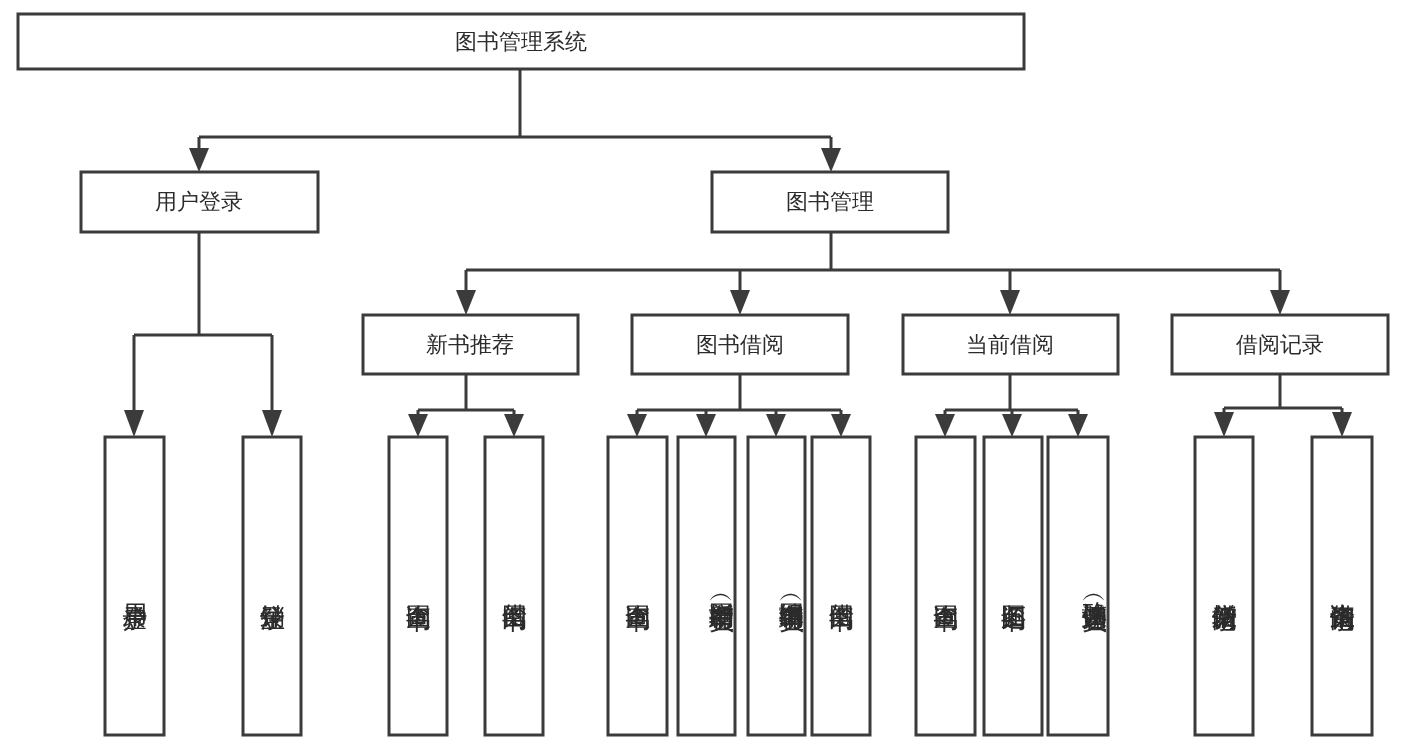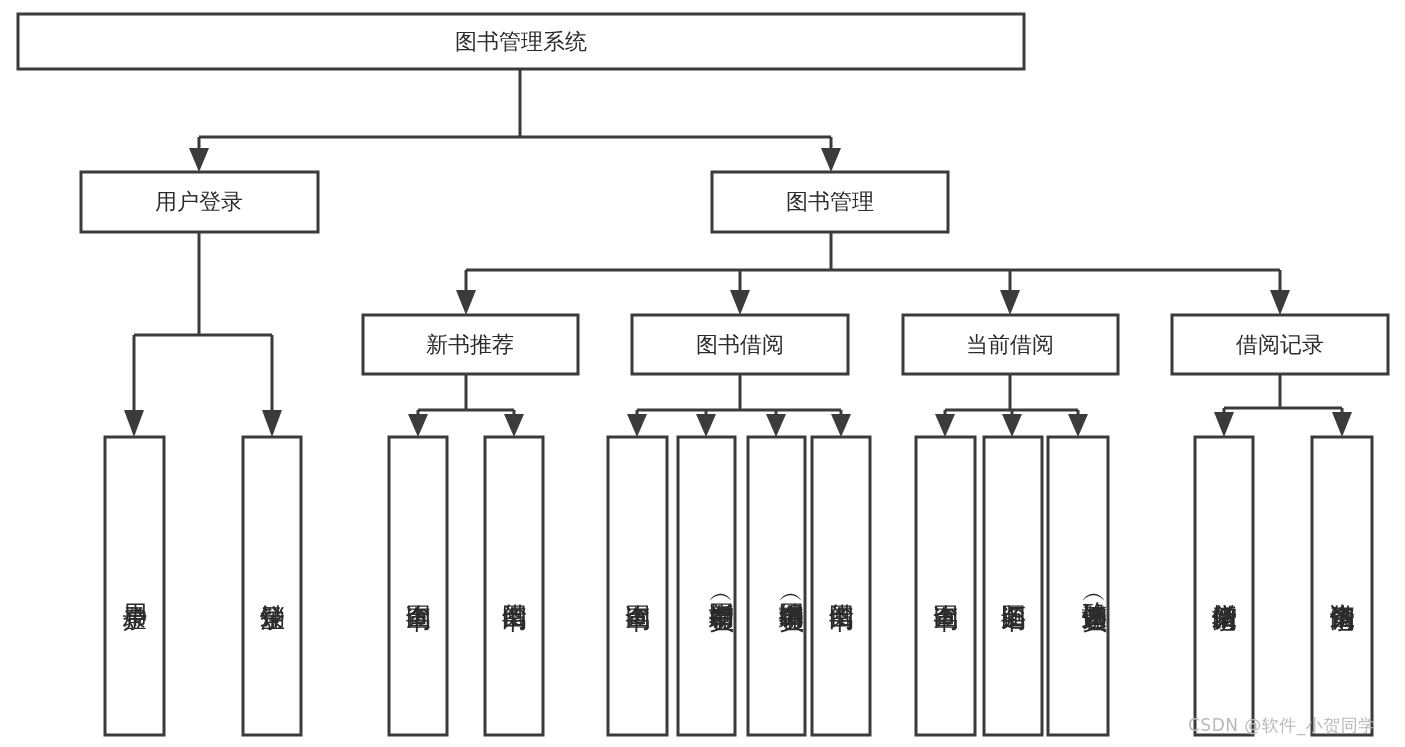--- a/index.html
+++ b/index.html
@@ -210,15 +210,14 @@
   <div class="vlabel-wrap" style="left:916px; top:437px; width:59px; height:298px;">查询图书</div>
 
   <div class="vlabel-wrap" style="left:984px; top:437px; width:58px; height:298px;">归还图书</div>
 
   <div class="vlabel-wrap" style="left:1048px; top:437px; width:60px; height:298px; align-items:flex-start;">确认归还（管理员）</div>
 
   <div class="vlabel-wrap" style="left:1195px; top:437px; width:58px; height:298px;">新增借阅记录</div>
 
   <div class="vlabel-wrap" style="left:1312px; top:437px; width:60px; height:298px;">查询借阅记录</div>
 
-  <div class="watermark">CSDN @软件_小贺同学</div>
 
 </div>
 
 </body></html>

